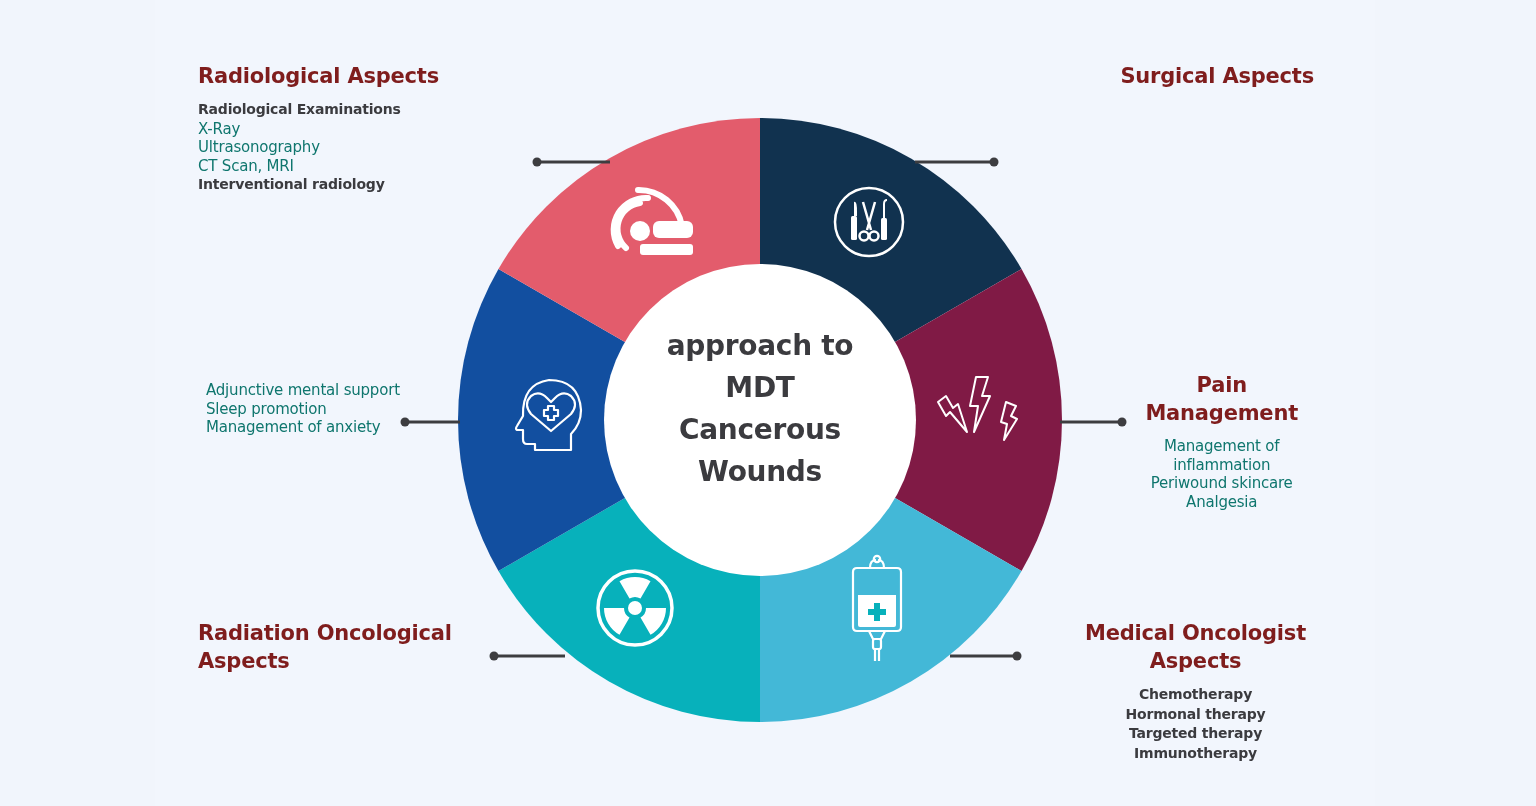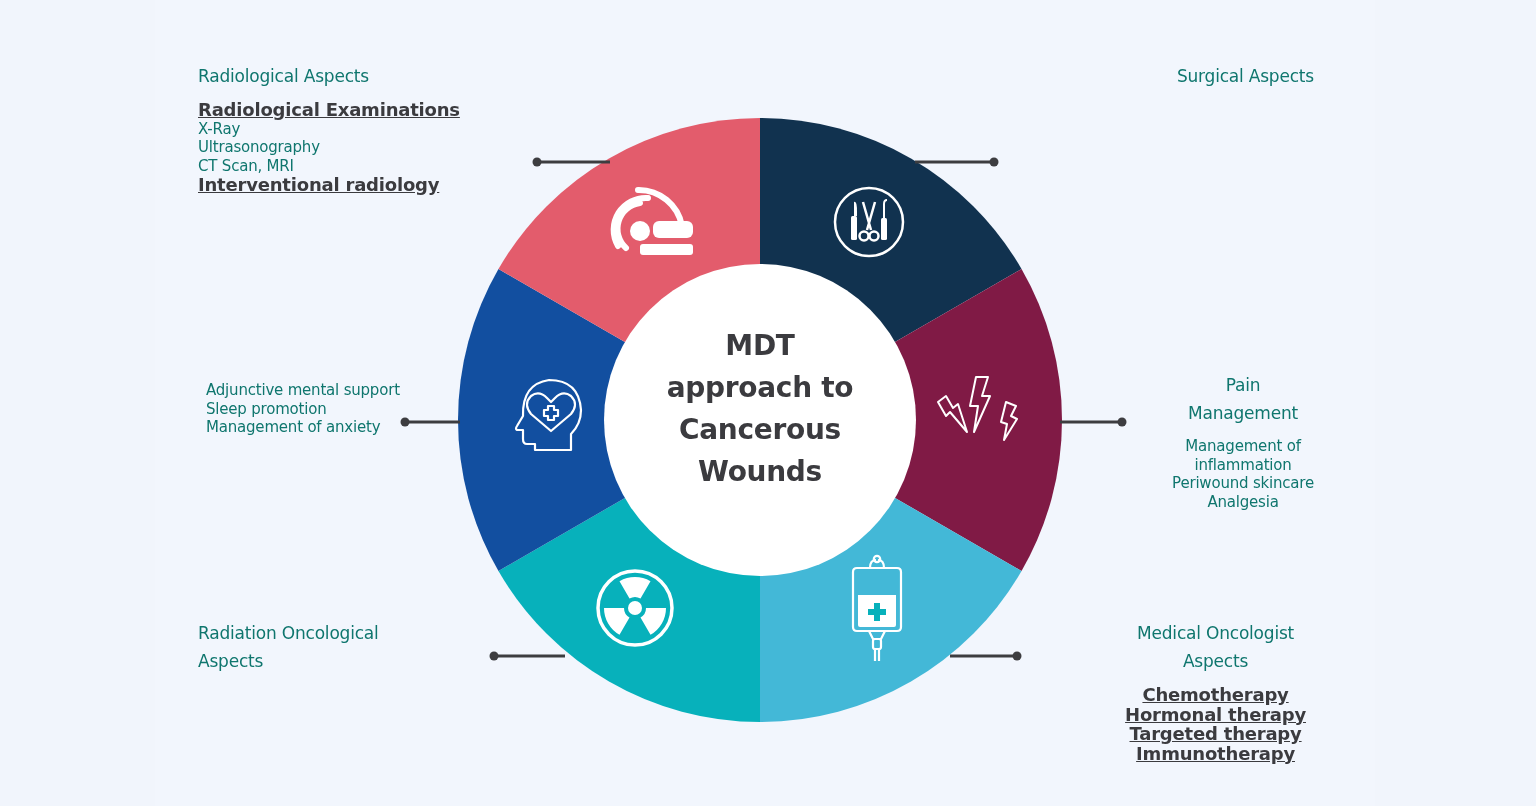--- a/index.html
+++ b/index.html
@@ -11,26 +11,26 @@
     position: relative;
   }
   .panel {
     position: absolute; left: 155px; top: 0; width: 1220px; height: 806px;
     background: #f2f6fd;
   }
   .block { position: absolute; }
   .block.left { text-align: left; }
   .block.right { text-align: center; }
   .heading {
-    font-weight: normal; font-size: 17px; line-height: 28px; color: #0f766e;
+    font-weight: bold; font-size: 21px; line-height: 28px; color: #7f1d1d;
     letter-spacing: -0.2px; white-space: pre-line;
   }
   .items { margin-top: 10px; }
   .item { font-size: 15px; line-height: 18.5px; color: #0f766e; letter-spacing: -0.2px; white-space: nowrap; }
-  .item.bold { font-weight: bold; font-size: 18px; line-height: 19.5px; color: #3b3b3f; text-decoration: underline; }
+  .item.bold { font-weight: bold; font-size: 14px; line-height: 19.5px; color: #3b3b3f; }
   #diagram { position: absolute; left: 0; top: 0; }
   .center-text {
     position: absolute; left: 605px; top: 325px; width: 310px;
     text-align: center; font-weight: bold; font-size: 28px; line-height: 42px;
     color: #3b3b3f; letter-spacing: -0.3px;
   }
 </style>
 </head>
 <body>
 
@@ -123,22 +123,22 @@
     <path d="M -20 -37 L 20 -37 Q 24 -37 24 -33 L 24 22 Q 24 26 20 26 L -20 26 Q -24 26 -24 22 L -24 -33 Q -24 -37 -20 -37 Z"></path>
     <path d="M -19 -10 L 19 -10 L 19 20 Q 19 22 17 22 L -17 22 Q -19 22 -19 20 Z" fill="#ffffff" stroke="none"></path>
     <path d="M -3 -2 L 3 -2 L 3 4 L 9 4 L 9 10 L 3 10 L 3 16 L -3 16 L -3 10 L -9 10 L -9 4 L -3 4 Z" fill="#07b1bb" stroke="none"></path>
     <path d="M -8 26 L -4 34 L 4 34 L 8 26"></path>
     <rect x="-4" y="34" width="8" height="10" rx="2"></rect>
     <path d="M -2 44 L -2 56 M 2 44 L 2 56"></path>
   </g>
 </svg>
 
 <div class="center-text">
+  <div>approach to</div>
   <div>MDT</div>
-  <div>approach to</div>
   <div>Cancerous</div>
   <div>Wounds</div>
 </div>
 
 <div class="block left" style="left:198px; top:62px;">
   <div class="heading">Radiological Aspects</div>
   <div class="items">
       <div class="item bold">Radiological Examinations</div>
       <div class="item">X-Ray</div>
       <div class="item">Ultrasonography</div>
@@ -152,21 +152,21 @@
 </div>
 
 <div class="block left" style="left:206px; top:371px;">
   <div class="items">
       <div class="item">Adjunctive mental support</div>
       <div class="item">Sleep promotion</div>
       <div class="item">Management of anxiety</div>
     </div>
 </div>
 
-<div class="block right" style="right:222px; top:371px;">
+<div class="block right" style="right:238px; top:371px;">
   <div class="heading">Pain
 Management</div>
   <div class="items">
       <div class="item">Management of</div>
       <div class="item">inflammation</div>
       <div class="item">Periwound skincare</div>
       <div class="item">Analgesia</div>
     </div>
 </div>
 

